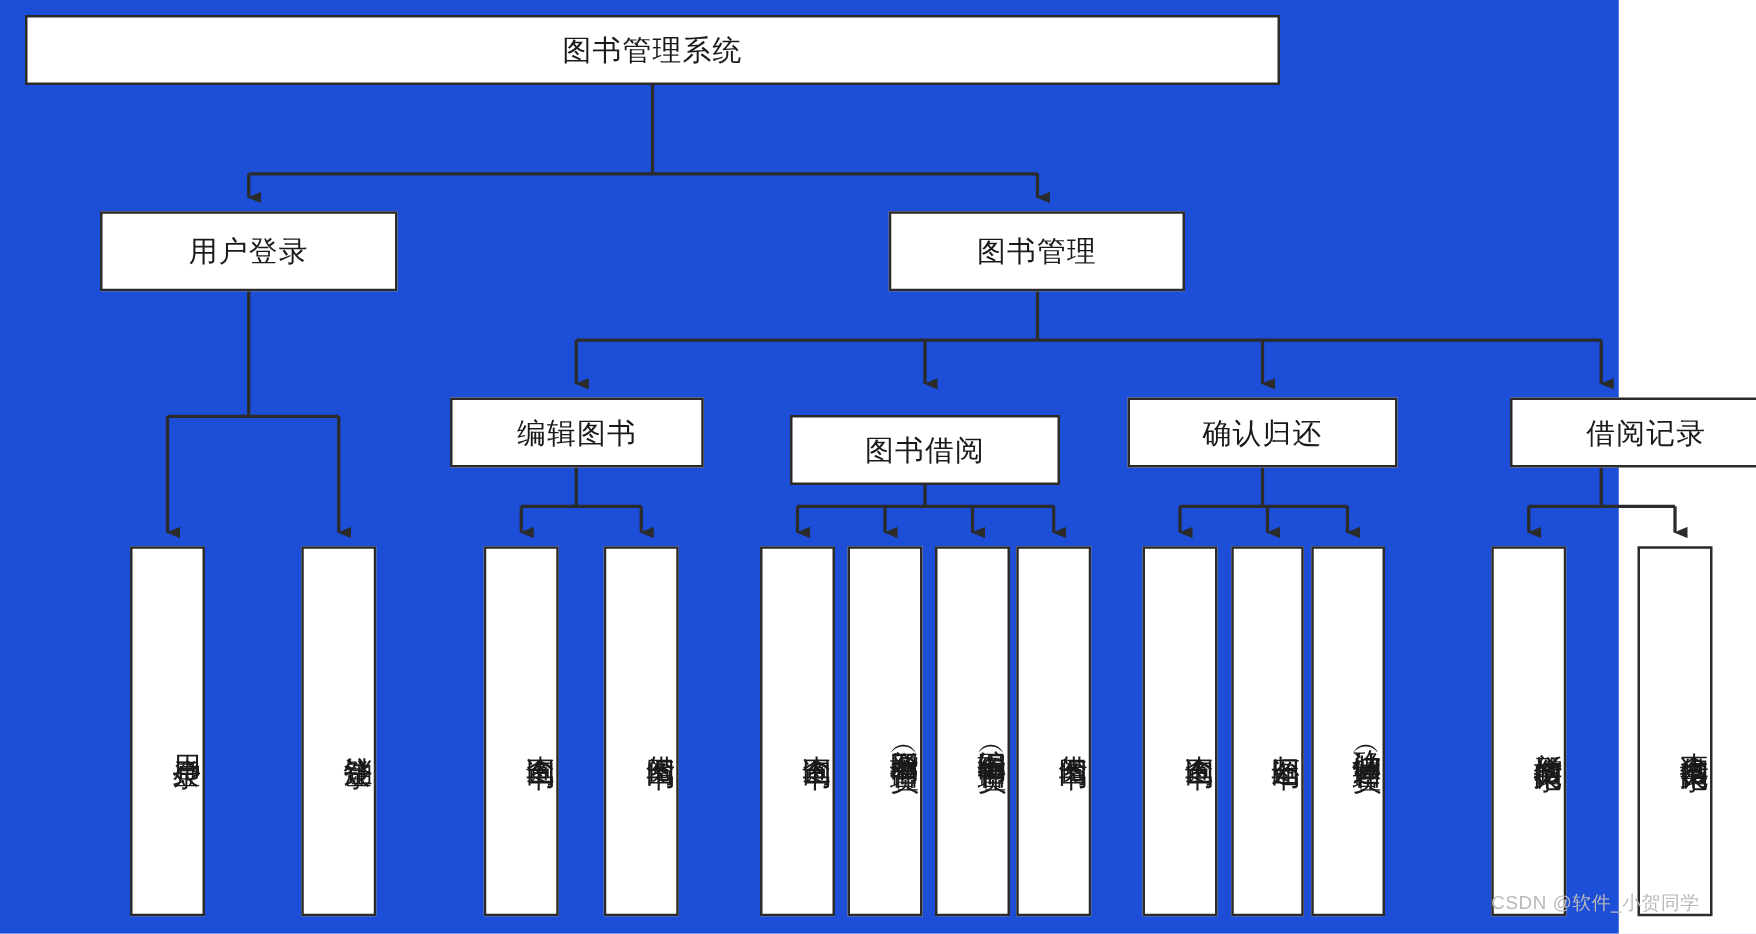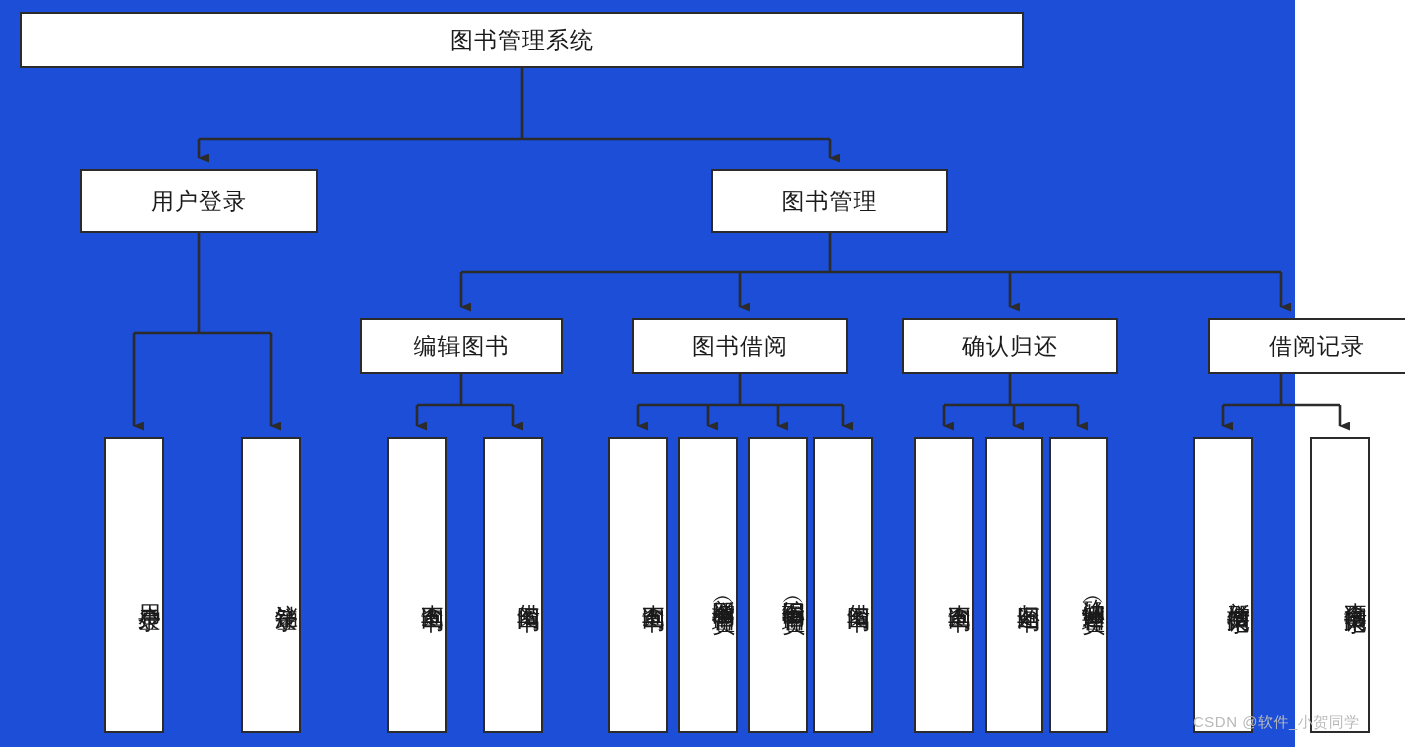--- a/index.html
+++ b/index.html
@@ -131,21 +131,21 @@
   <div class="node horizontal" style="left:80px; top:169px; width:238px; height:64px;">
     <span class="label">用户登录</span>
   </div>
   <div class="node horizontal" style="left:711px; top:169px; width:237px; height:64px;">
     <span class="label">图书管理</span>
   </div>
 
   <div class="node horizontal" style="left:360px; top:318px; width:203px; height:56px;">
     <span class="label">编辑图书</span>
   </div>
-  <div class="node horizontal" style="left:632px; top:318px; width:216px; height:56px;">
+  <div class="node horizontal" style="left:632px; top:332px; width:216px; height:56px;">
     <span class="label">图书借阅</span>
   </div>
   <div class="node horizontal" style="left:902px; top:318px; width:216px; height:56px;">
     <span class="label">确认归还</span>
   </div>
   <div class="node horizontal" style="left:1172px; top:318px; width:218px; height:56px;margin-left:36px;">
     <span class="label">借阅记录</span>
   </div>
 
   <div class="node vertical" style="left:104px; top:437px; width:60px; height:296px;">

